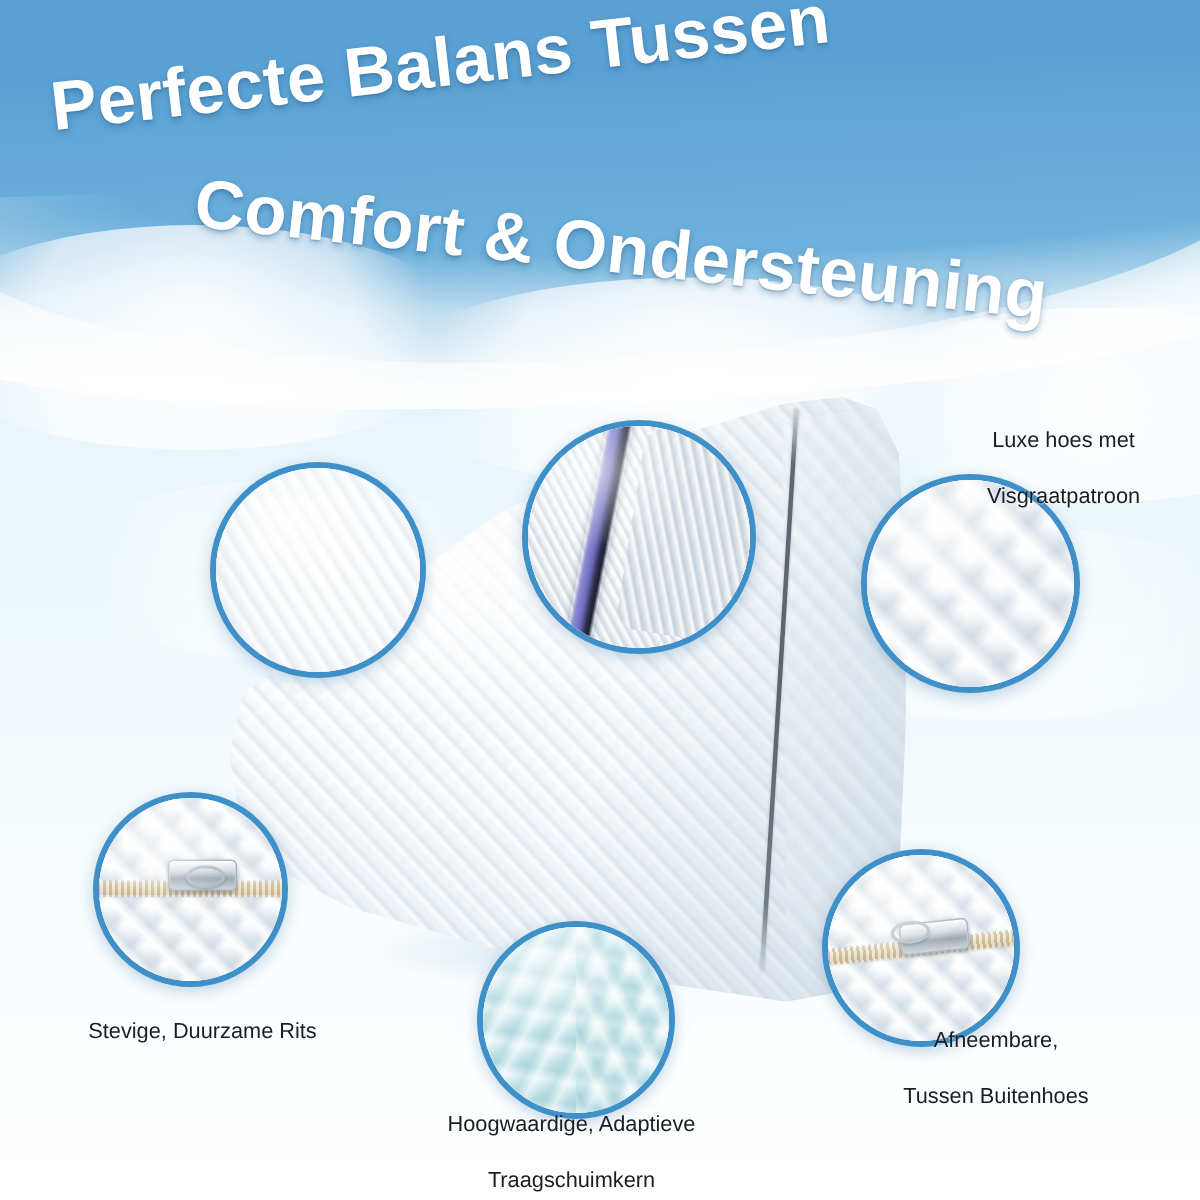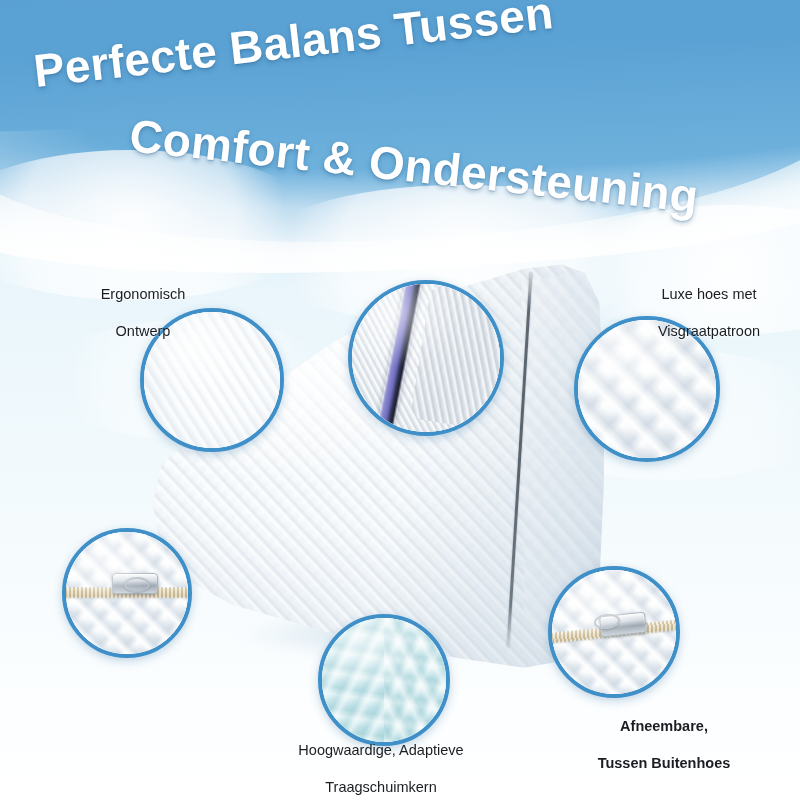--- a/index.html
+++ b/index.html
@@ -249,24 +249,20 @@
       <div class="pillow-piping"></div>
       <div class="pillow-piping2"></div>
       <div class="pillow-sheen"></div>
     </div>
   </div>
 
   <div class="callout" style="left:140px;top:308px;width:136px;height:136px;">
     <div class="co-inner tex-smooth"></div>
     <div class="co-inner" style="background:radial-gradient(60% 50% at 35% 25%,rgba(255,255,255,.75) 0%,rgba(255,255,255,0) 70%);"></div>
   </div>
-  <div class="label" style="left:38px;top:266px;width:210px;">
-    <span>Ergonomisch</span><br>
-    <span>Ontwerp</span>
-  </div>
 
   <div class="callout" style="left:348px;top:280px;width:148px;height:148px;">
     <div class="co-inner tex-knit">
       <div class="knit-patch"></div>
       <div class="piping-stripe"></div>
     </div>
     <div class="co-inner" style="background:radial-gradient(60% 50% at 30% 20%,rgba(255,255,255,.55) 0%,rgba(255,255,255,0) 72%);"></div>
   </div>
 
   <div class="callout" style="left:574px;top:316px;width:138px;height:138px;">
@@ -280,20 +276,23 @@
 
   <div class="callout" style="left:62px;top:528px;width:122px;height:122px;">
     <div class="co-inner tex-quilt-sm">
       <div class="zip-tape"></div>
       <div class="zip-teeth"></div>
       <div class="zip-slider" style="left:46px;top:41px;"></div>
       <div class="zip-pull" style="left:58px;top:45px;"></div>
     </div>
     <div class="co-inner" style="background:radial-gradient(58% 48% at 34% 24%,rgba(255,255,255,.6) 0%,rgba(255,255,255,0) 70%);"></div>
   </div>
+  <div class="label" style="left:22px;top:660px;width:226px;">
+    <span>Stevige, Duurzame Rits</span>
+  </div>
 
   <div class="callout" style="left:318px;top:614px;width:124px;height:124px;">
     <div class="co-inner tex-foam">
       <div class="foam-chev"></div>
       <div class="foam-chev2"></div>
     </div>
     <div class="co-inner" style="background:radial-gradient(60% 48% at 34% 22%,rgba(255,255,255,.5) 0%,rgba(255,255,255,0) 72%);"></div>
   </div>
   <div class="label" style="left:263px;top:722px;width:236px;text-align:center;">
     <span>Hoogwaardige, Adaptieve</span><br>
@@ -302,18 +301,18 @@
 
   <div class="callout" style="left:548px;top:566px;width:124px;height:124px;">
     <div class="co-inner tex-quilt-sm">
       <div class="zip-tape" style="transform:rotate(-6deg);"></div>
       <div class="zip-teeth" style="transform:rotate(-6deg);"></div>
       <div class="zip-slider" style="left:48px;top:44px;transform:rotate(-6deg);"></div>
       <div class="zip-pull" style="left:42px;top:44px;transform:rotate(-6deg);"></div>
     </div>
     <div class="co-inner" style="background:radial-gradient(58% 48% at 34% 24%,rgba(255,255,255,.6) 0%,rgba(255,255,255,0) 70%);"></div>
   </div>
-  <div class="label" style="left:548px;top:698px;width:232px;font-weight:bold;">
+  <div class="label" style="left:548px;top:666px;width:232px;">
     <span>Afneembare,</span><br>
     <span>Tussen Buitenhoes</span>
   </div>
 
 </div>
 
 </body></html>

